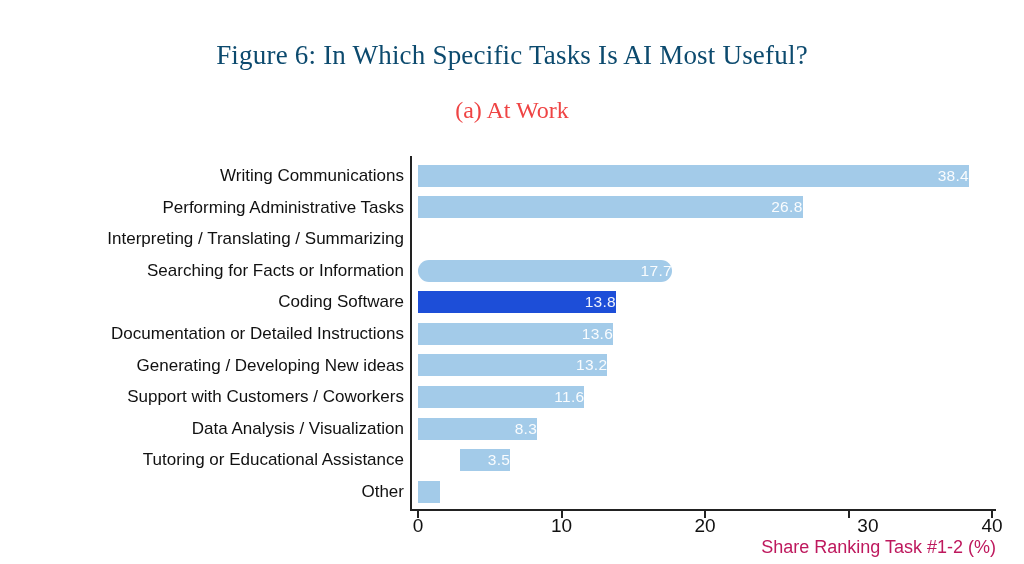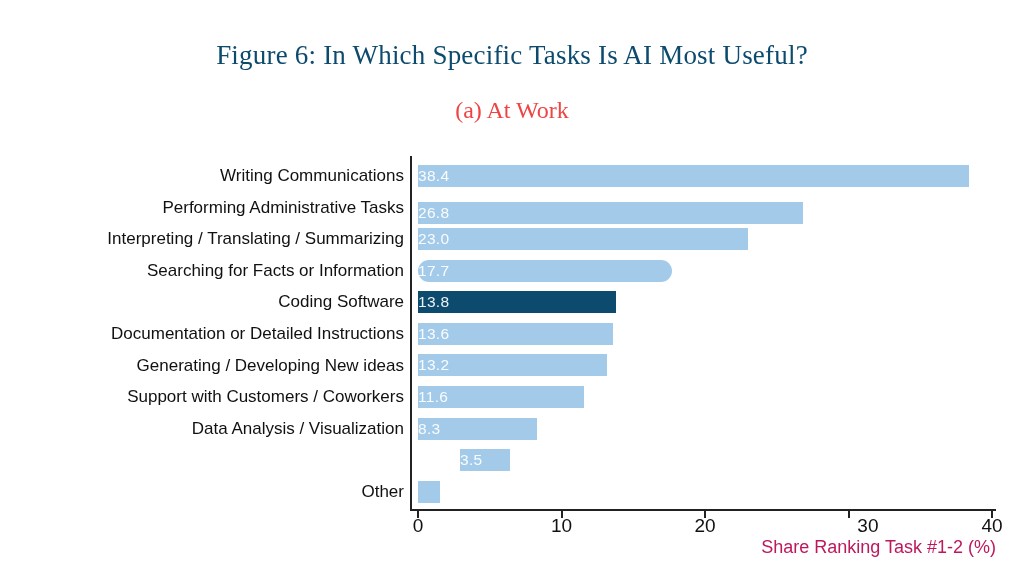--- a/index.html
+++ b/index.html
@@ -70,21 +70,21 @@
   .bar {
     position: absolute;
     left: 8px;
     top: 4.8px;
     height: 22px;
     background: #a3cbe9;
   }
   .bar-val {
     display: block;
     width: 100%;
-    text-align: left;
+    text-align: right;
     line-height: 22px;
     font-size: 15.5px;
     color: rgba(255, 255, 255, 0.93);
     letter-spacing: 0.3px;
     white-space: nowrap;
   }
   .y-axis-line {
     position: absolute;
     left: 410px;
     top: 156px;
@@ -138,45 +138,40 @@
         <div class="cat">Writing Communications</div>
         <div class="track">
           <div class="bar" style="width: 551.04px; background: rgb(163, 203, 233);">
             <span class="bar-val">38.4</span>
           </div>
         </div>
       </div>
       <div class="row">
         <div class="cat">Performing Administrative Tasks</div>
         <div class="track">
-          <div class="bar" style="width: 384.58px; background: rgb(163, 203, 233); margin-top: 6px;">
+          <div class="bar" style="width: 384.58px; background: rgb(163, 203, 233);">
             <span class="bar-val">26.8</span>
           </div>
         </div>
       </div>
       <div class="row">
         <div class="cat">Interpreting / Translating / Summarizing</div>
-        <div class="track">
-          <div class="bar" style="width: 330.05px; background: rgb(163, 203, 233);">
-            <span class="bar-val">23.0</span>
-          </div>
-        </div>
       </div>
       <div class="row">
         <div class="cat">Searching for Facts or Information</div>
         <div class="track">
           <div class="bar" style="width: 253.995px; background: rgb(163, 203, 233); border-radius: 11px;">
             <span class="bar-val">17.7</span>
           </div>
         </div>
       </div>
       <div class="row">
         <div class="cat">Coding Software</div>
         <div class="track">
-          <div class="bar" style="width: 198.03px; background: #0c4a6e;">
+          <div class="bar" style="width: 198.03px; background: #1d4ed8;">
             <span class="bar-val">13.8</span>
           </div>
         </div>
       </div>
       <div class="row">
         <div class="cat">Documentation or Detailed Instructions</div>
         <div class="track">
           <div class="bar" style="width: 195.16px; background: rgb(163, 203, 233);">
             <span class="bar-val">13.6</span>
           </div>
@@ -200,20 +195,21 @@
       </div>
       <div class="row">
         <div class="cat">Data Analysis / Visualization</div>
         <div class="track">
           <div class="bar" style="width: 119.105px; background: rgb(163, 203, 233);">
             <span class="bar-val">8.3</span>
           </div>
         </div>
       </div>
       <div class="row">
+        <div class="cat">Tutoring or Educational Assistance</div>
         <div class="track">
           <div class="bar" style="width: 50.225px; background: rgb(163, 203, 233); margin-left: 42px;">
             <span class="bar-val">3.5</span>
           </div>
         </div>
       </div>
       <div class="row">
         <div class="cat">Other</div>
         <div class="track">
           <div class="bar" style="width: 21.525px; background: rgb(163, 203, 233);">

